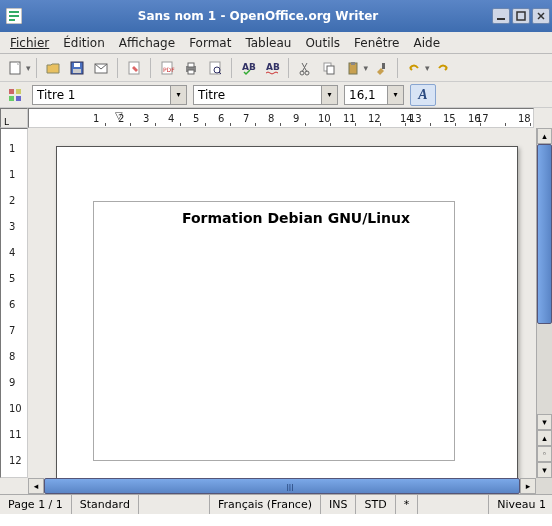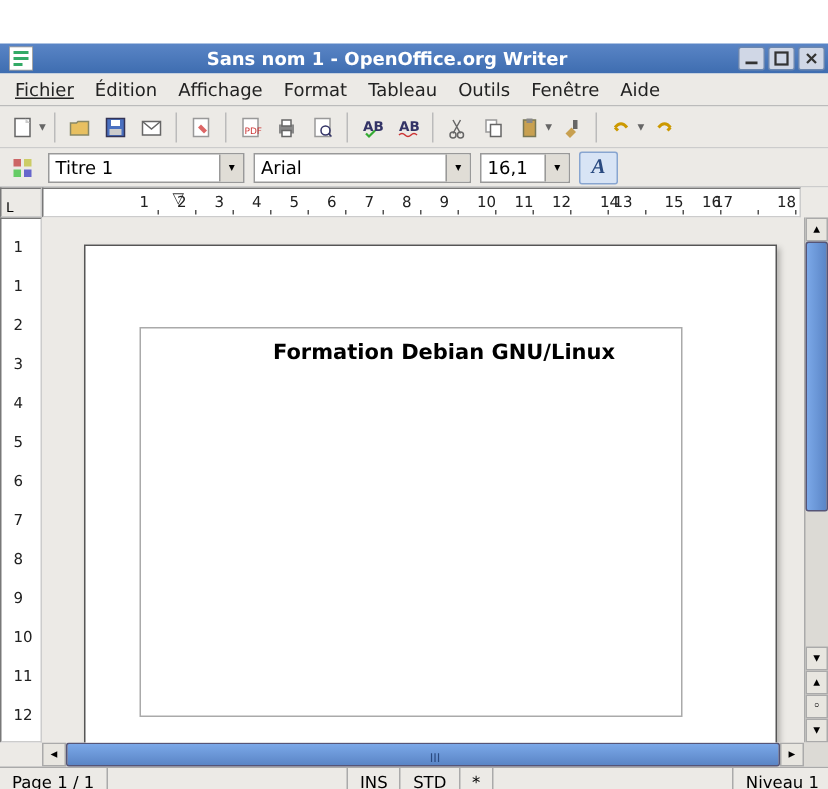--- a/index.html
+++ b/index.html
@@ -1,36 +1,36 @@
 <!DOCTYPE html>
 <html><head>
 <meta charset="utf-8">
 <style>
 * { margin: 0; padding: 0; box-sizing: border-box; font-family: "DejaVu Sans", Arial, sans-serif; }
 body { width: 552px; height: 526px; background: #fff; overflow: hidden; }
 
-.titlebar { height: 20px; background: linear-gradient(#5a85c6, #3e6db0); display: flex; align-items: center; padding: 0 2px; margin-top: 29px; }
+.titlebar { height: 32px; background: linear-gradient(#5a85c6, #3e6db0); display: flex; align-items: center; padding: 0 2px; }
 .titlebar .icon { width: 16px; height: 16px; margin: 0 4px; }
 .titlebar .title { flex: 1; text-align: center; color: #fff; font-size: 12px; font-weight: bold; }
 .titlebar .wbtn { width: 18px; height: 16px; background: #d0d7e6; border: 1px solid #6a86b0; margin-left: 2px; border-radius: 2px; display: flex; align-items: center; justify-content: center; font-size: 10px; color: #333; }
 
 .menubar { height: 22px; background: #eceae6; border-bottom: 1px solid #bbb; display: flex; align-items: center; padding: 0 4px; gap: 2px; }
 .menubar .mitem { font-size: 12px; padding: 2px 6px; color: #222; }
 .menubar .mitem span.u { text-decoration: underline; }
 
 .toolbar { height: 28px; background: #eceae6; border-bottom: 1px solid #ccc; display: flex; align-items: center; padding: 0 4px; gap: 2px; }
 .tbtn { width: 22px; height: 22px; display: flex; align-items: center; justify-content: center; border: 1px solid transparent; border-radius: 2px; }
 .sep { width: 1px; height: 20px; background: #bbb; margin: 0 3px; }
 .dd { font-size: 9px; color: #666; margin-left: -2px; }
 
 .fmtbar { height: 26px; background: #eceae6; border-bottom: 1px solid #ccc; display: flex; align-items: center; padding: 0 4px; gap: 6px; }
 .combo { height: 20px; background: #fff; border: 1px solid #999; display: flex; align-items: center; font-size: 12px; position: relative; }
 .combo .txt { padding: 0 4px; flex: 1; }
 .combo .ddbtn { width: 16px; height: 100%; background: #e0ddd6; border-left: 1px solid #999; display: flex; align-items: center; justify-content: center; font-size: 8px; }
-.stylecombo { width: 131px; }
+.stylecombo { width: 155px; }
 .fontcombo { width: 145px; }
 .sizecombo { width: 60px; }
 .abtn { width: 26px; height: 22px; background: #d8e4f5; border: 1px solid #88a5d0; border-radius: 2px; display:flex; align-items:center; justify-content:center; font-family: serif; font-style: italic; font-weight: bold; font-size: 14px; color: #2a4a80; }
 
 .rulerbar { display: flex; background: #eceae6; }
 .rcorner { width: 28px; height: 20px; border: 1px inset #ccc; background: #eceae6; display:flex; align-items:flex-end; justify-content:flex-start; font-size:9px; padding-left:3px; }
 .hruler { flex: 1; height: 20px; border: 1px inset #ccc; background: #fff; position: relative; overflow: hidden; margin-right: 18px; }
 .hruler .num { position: absolute; font-size: 10px; top: 4px; color: #222; }
 .hruler .tick { position: absolute; width: 1px; height: 3px; background: #555; bottom: 1px; }
 .hruler .marker { position: absolute; top: 1px; font-size: 10px; color: #333; }
@@ -221,21 +221,21 @@
         <rect x="9" y="2" width="5" height="5" fill="#cc6"></rect>
         <rect x="2" y="9" width="5" height="5" fill="#6c6"></rect>
         <rect x="9" y="9" width="5" height="5" fill="#66c"></rect>
       </svg>
     </div>
   <div class="combo stylecombo">
     <span class="txt">Titre 1</span>
     <div class="ddbtn">▾</div>
   </div>
   <div class="combo fontcombo">
-    <span class="txt">Arial</span>
+    <span class="txt">Titre</span>
     <div class="ddbtn">▾</div>
   </div>
   <div class="combo sizecombo">
     <span class="txt">16,1</span>
     <div class="ddbtn">▾</div>
   </div>
   <div class="abtn">A</div>
 </div>
 
 <div class="rulerbar">
@@ -322,19 +322,21 @@
     <div class="thumb">
         <span>III</span>
       </div>
     <div class="sbtn">▸</div>
   </div>
   <div class="corner"></div>
 </div>
 
 <div class="statusbar">
   <div class="cell">Page 1 / 1</div>
+  <div class="cell">Standard</div>
   <div class="cell flex"></div>
+  <div class="cell">Français (France)</div>
   <div class="cell">INS</div>
   <div class="cell">STD</div>
   <div class="cell">*</div>
   <div class="cell flex"></div>
   <div class="cell lastcell">Niveau 1</div>
 </div>
 
 </body></html>

